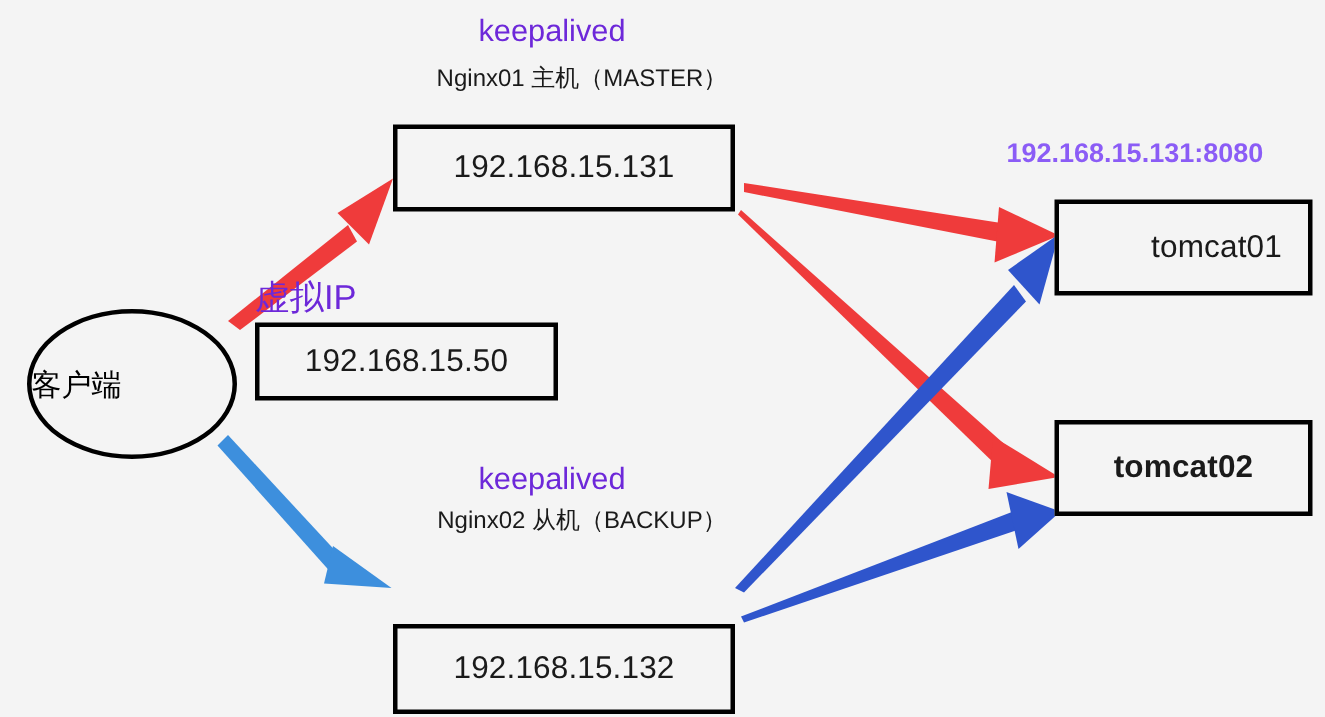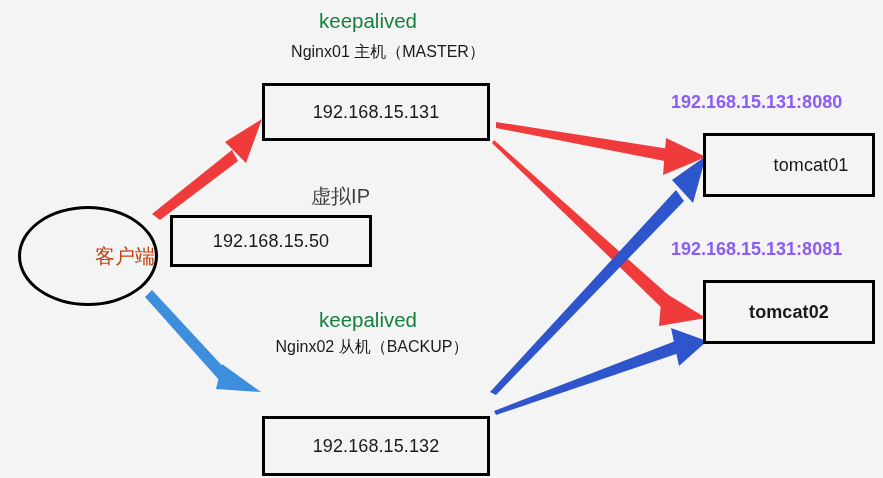--- a/index.html
+++ b/index.html
@@ -26,54 +26,54 @@
   }
   .node-box {
     position: absolute;
     box-sizing: border-box;
     border: 3px solid #000000;
     background: #f4f4f4;
     display: flex;
     align-items: center;
     justify-content: center;
     color: #1a1a1a;
-    font-size: 18px;
+    font-size: 21px;
     letter-spacing: .1px;
     white-space: nowrap;
   }
   .ellipse-node {
     position: absolute;
     box-sizing: border-box;
     border: 3px solid #000000;
     border-radius: 50%;
     background: #f4f4f4;
     display: flex;
     align-items: center;
-    justify-content: flex-end;
-    color: #c2410c;
+    justify-content: flex-start;
+    color: #000000;
     font-size: 20px;
     white-space: nowrap;
   }
   .caption {
     position: absolute;
     color: #1a1a1a;
     font-size: 16px;
     white-space: nowrap;
     text-align: center;
   }
   .caption-small {
     position: absolute;
-    color: #404040;
-    font-size: 20px;
+    color: #6d28d9;
+    font-size: 23px;
     white-space: nowrap;
-    text-align: right;
+    text-align: left;
   }
   .keepalived-label {
     position: absolute;
-    color: #15803d;
+    color: #6d28d9;
     font-size: 20.5px;
     white-space: nowrap;
     text-align: center;
   }
   .endpoint-label {
     position: absolute;
     color: #8b5cf6;
     font-size: 18px;
     font-weight: bold;
     white-space: nowrap;
@@ -126,28 +126,27 @@
   <div class="node-box" style="left:262px; top:83px; width:228px; height:58px;">
     <span>192.168.15.131</span>
   </div>
 
   <div class="caption-small" style="left:170px; top:183px; width:200px;">虚拟IP</div>
   <div class="node-box" style="left:170px; top:215px; width:202px; height:52px;">
     <span>192.168.15.50</span>
   </div>
 
   <div class="keepalived-label" style="left:248px; top:308px; width:240px;">keepalived</div>
-  <div class="caption" style="left:212px; top:337px; width:320px;">Nginx02 从机（BACKUP）</div>
+  <div class="caption" style="left:228px; top:337px; width:320px;">Nginx02 从机（BACKUP）</div>
   <div class="node-box" style="left:262px; top:380px; width:228px; height:60px;margin-top:36px;">
     <span>192.168.15.132</span>
   </div>
 
   <div class="endpoint-label" style="left:671px; top:92px;">192.168.15.131:8080</div>
   <div class="node-box" style="left:703px; top:133px; width:172px; height:64px;padding-left:44px;">
     <span>tomcat01</span>
   </div>
 
-  <div class="endpoint-label" style="left:671px; top:239px;">192.168.15.131:8081</div>
   <div class="node-box" style="left:703px; top:280px; width:172px; height:64px;font-weight:bold;">
     <span>tomcat02</span>
   </div>
 
 </div>
 
 </body></html>

